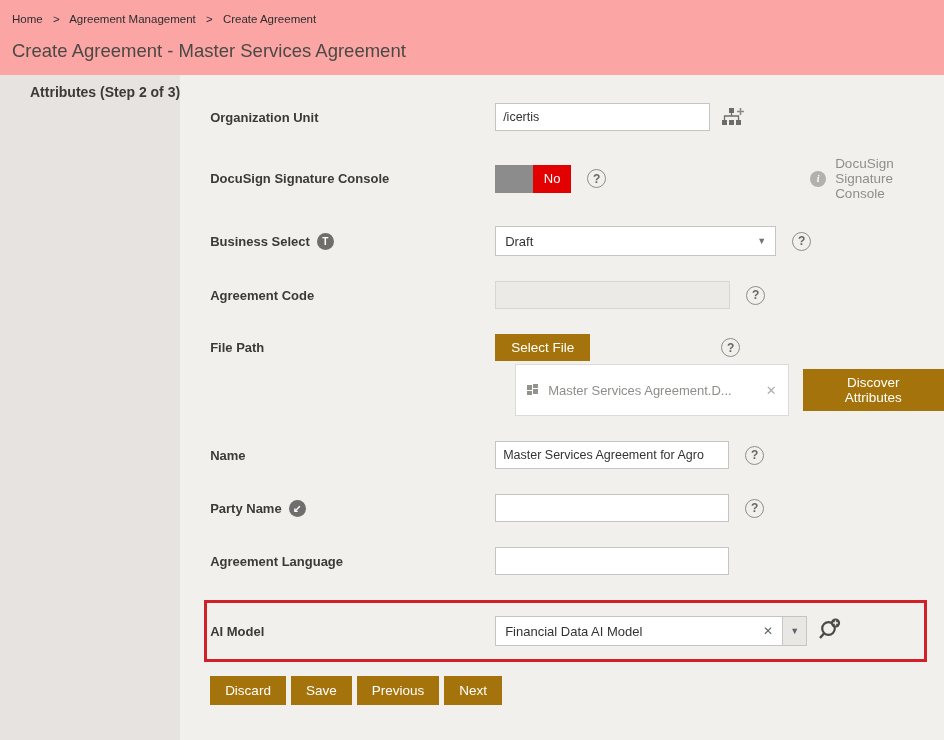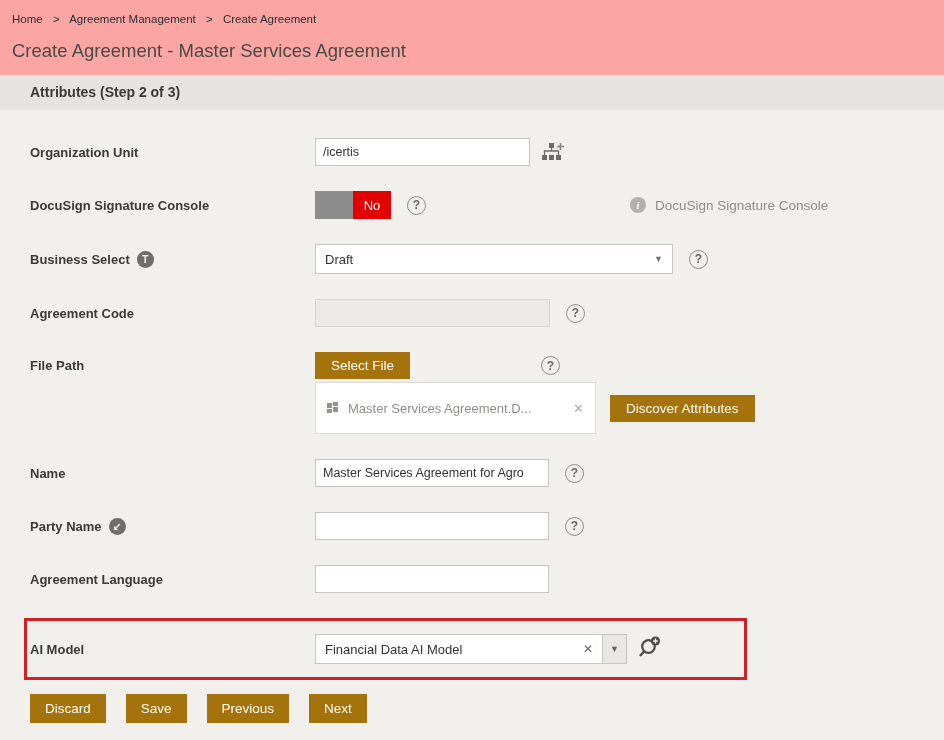--- a/index.html
+++ b/index.html
@@ -6,21 +6,21 @@
   html,body { margin:0; padding:0; background:#ffffff; }
   body { font-family:"Liberation Sans", sans-serif; }
   .page { width:944px; height:740px; background:#fca5a5; overflow:hidden; display:flex; flex-direction:column; }
 
   .breadcrumb { padding:13px 0 0 12px; font-size:11.5px; color:#2e2e2e; }
   .breadcrumb .crumb { cursor:pointer; }
   .breadcrumb .sep { margin:0 7px; color:#2e2e2e; }
 
   .title { font-size:18.5px; font-weight:400; color:#4a4944; margin:15px 0 13px 12px; }
 
-  .panel { flex:1; display:flex; flex-direction:column; min-height:0; }
+  .panel { flex:1; display:flex; flex-direction:row; min-height:0; }
   .panel-header { background:#e6e3e0; font-size:14px; font-weight:700; color:#3b3a36; padding:9px 0 10px 30px; }
   .panel-body { flex:1; background:#f2f0ec; padding:28px 0 0 30px; overflow:hidden; }
 
   .form-row { display:flex; align-items:center; margin-bottom:25px; min-height:28px; }
   .label { width:285px; flex-shrink:0; font-size:13px; font-weight:600; color:#3b3a36; display:flex; align-items:center; gap:7px; }
 
   .text-input { height:28px; border:1px solid #c7c5c2; background:#fff; font-size:12.5px; color:#333;
                 padding:0 7px; font-family:inherit; outline:none; }
   .w-org { width:215px; }
   .w-std { width:234px; }
@@ -35,53 +35,53 @@
   .toggle-on { width:38px; background:#e20000; color:#fff; font-size:13px; display:flex; align-items:center; justify-content:center; }
 
   .info-group { display:flex; align-items:center; gap:9px; margin-left:204px; color:#8f8e8b; font-size:13.5px; }
   .info-icon { width:16px; height:16px; border-radius:50%; background:#b3b1ae; color:#fff; font-size:10px;
                font-weight:700; font-style:italic; font-family:"Liberation Serif", serif;
                display:inline-flex; align-items:center; justify-content:center; flex-shrink:0; }
 
   .badge { width:17px; height:17px; border-radius:50%; background:#6f6e6c; color:#fff; font-size:10px;
            font-weight:700; display:inline-flex; align-items:center; justify-content:center; flex-shrink:0; }
 
-  .select-box { width:358px; height:30px; background:#fff; border:1px solid #c7c5c2; display:flex;
+  .select-box { width:281px; height:30px; background:#fff; border:1px solid #c7c5c2; display:flex;
                 align-items:center; font-size:13px; color:#333; padding:0 9px; cursor:pointer; }
   .select-arrow { margin-left:auto; color:#767472; font-size:9px; }
 
   .btn-gold { background:#a5730b; color:#fff; border:none; font-size:13.5px; font-family:inherit;
               padding:6px 16px; cursor:pointer; }
 
   .file-col { display:flex; flex-direction:column; }
   .line1 { display:flex; align-items:center; }
   .line2 { display:flex; align-items:center; margin-top:3px; }
   .file-box { width:281px; height:52px; background:#fff; border:1px solid #dddbd8; display:flex;
-              align-items:center; padding:0 11px; gap:9px; }
+              align-items:center; padding:0 11px; gap:9px;margin-left:20px; }
   .file-name { color:#8f8e8b; font-size:13px; flex:1; white-space:nowrap; overflow:hidden; }
   .file-clear { color:#b0aeab; font-size:13px; cursor:pointer; }
   .discover-btn { margin-left:14px; }
   .fp-row { align-items:flex-start; }
   .fp-row .label { padding-top:6px; }
 
   .highlight-box { margin-left:-6px; width:723px; border:3px solid #d02028; display:flex; 
                    padding:13px 0 13px 3px; margin-bottom:14px; background:transparent; }
   .highlight-box .label { width:285px; }
   .combo { display:flex; align-items:stretch; }
   .combo-text { width:288px; height:30px; border:1px solid #c7c5c2; background:#fff; display:flex;
                 align-items:center; padding:0 9px; font-size:13px; color:#333; }
   .combo-value { flex:1; white-space:nowrap; overflow:hidden; }
   .combo-clear { color:#5b6770; font-size:12px; cursor:pointer; padding-left:6px; }
   .combo-dd { width:24px; background:#e9e7e4; border:1px solid #c7c5c2; border-left:none; display:flex;
               align-items:center; justify-content:center; color:#5b6770; font-size:9px; cursor:pointer; }
   .search-plus { margin-left:11px; cursor:pointer; display:inline-flex; }
 
   .org-icon { margin-left:12px; cursor:pointer; display:inline-flex; }
 
-  .footer { display:flex; gap:20px; margin-top:2px; }
+  .footer { display:flex; gap:5px; margin-top:2px; }
   .btn-footer { background:#a5730b; color:#fff; font-size:13.5px; padding:7px 15px; border:none;
                 cursor:pointer; font-family:inherit; }
 </style>
 </head>
 <body>
 
 <div class="page">
 
   <div class="breadcrumb">
     <span class="crumb">Home</span>

